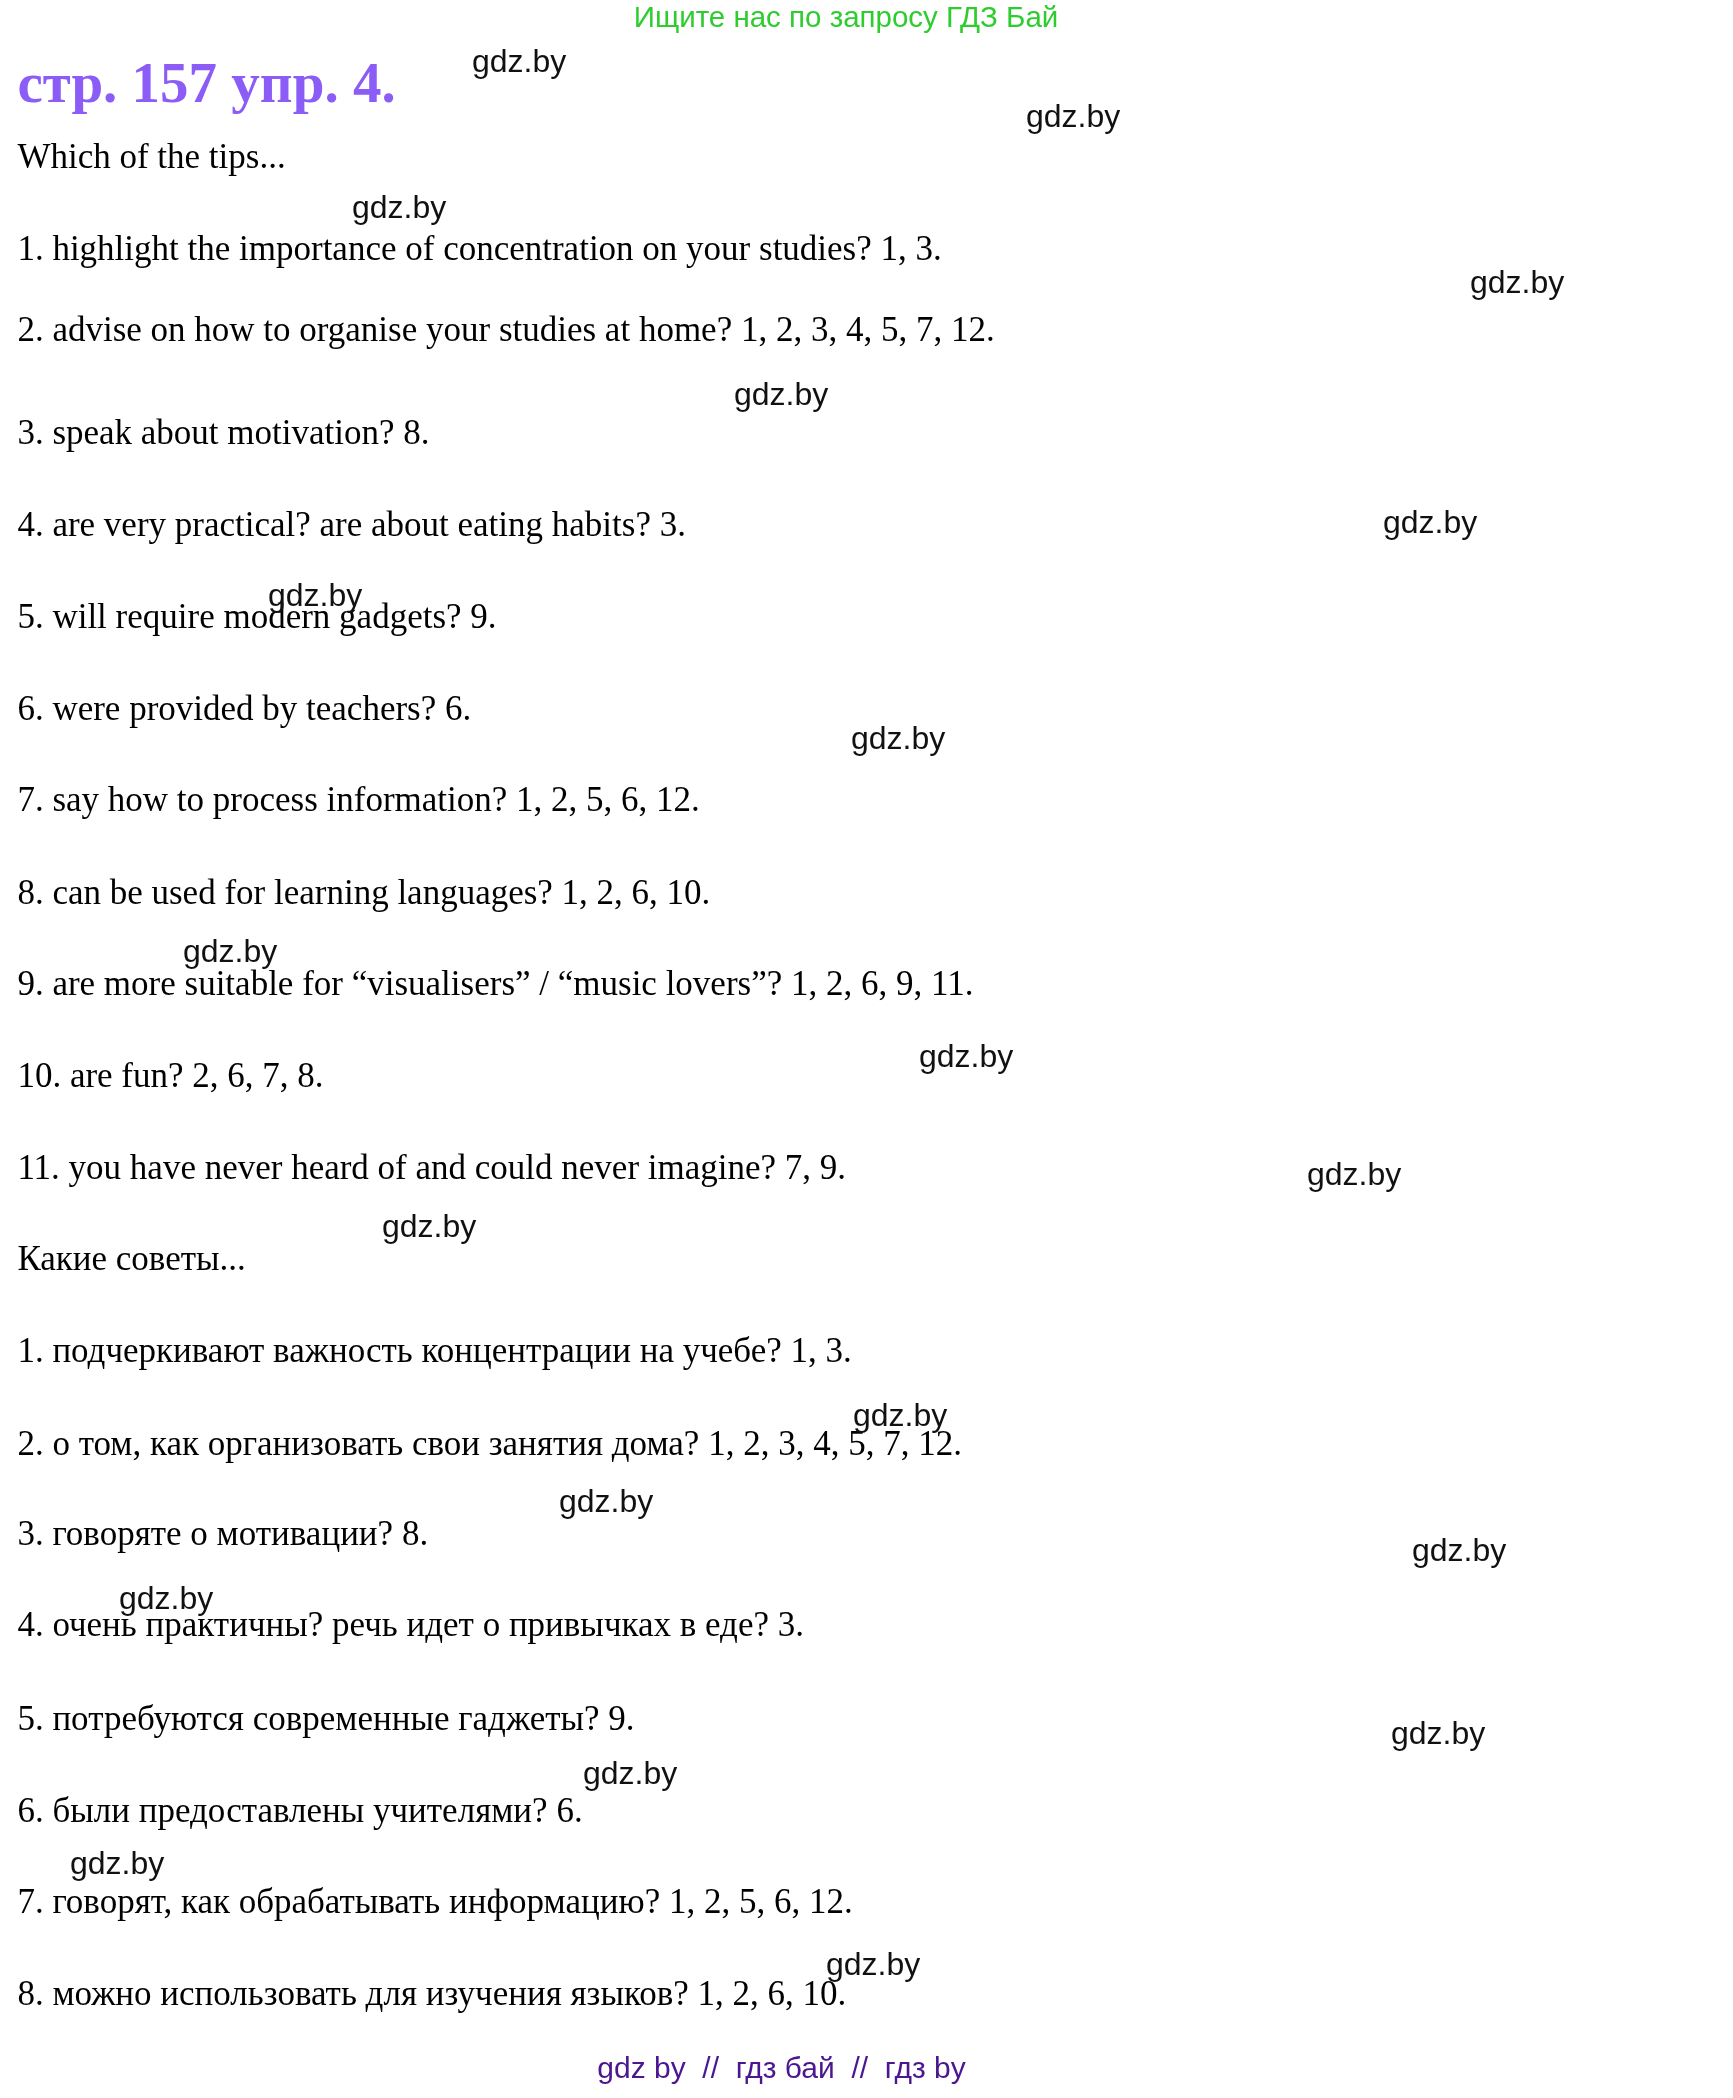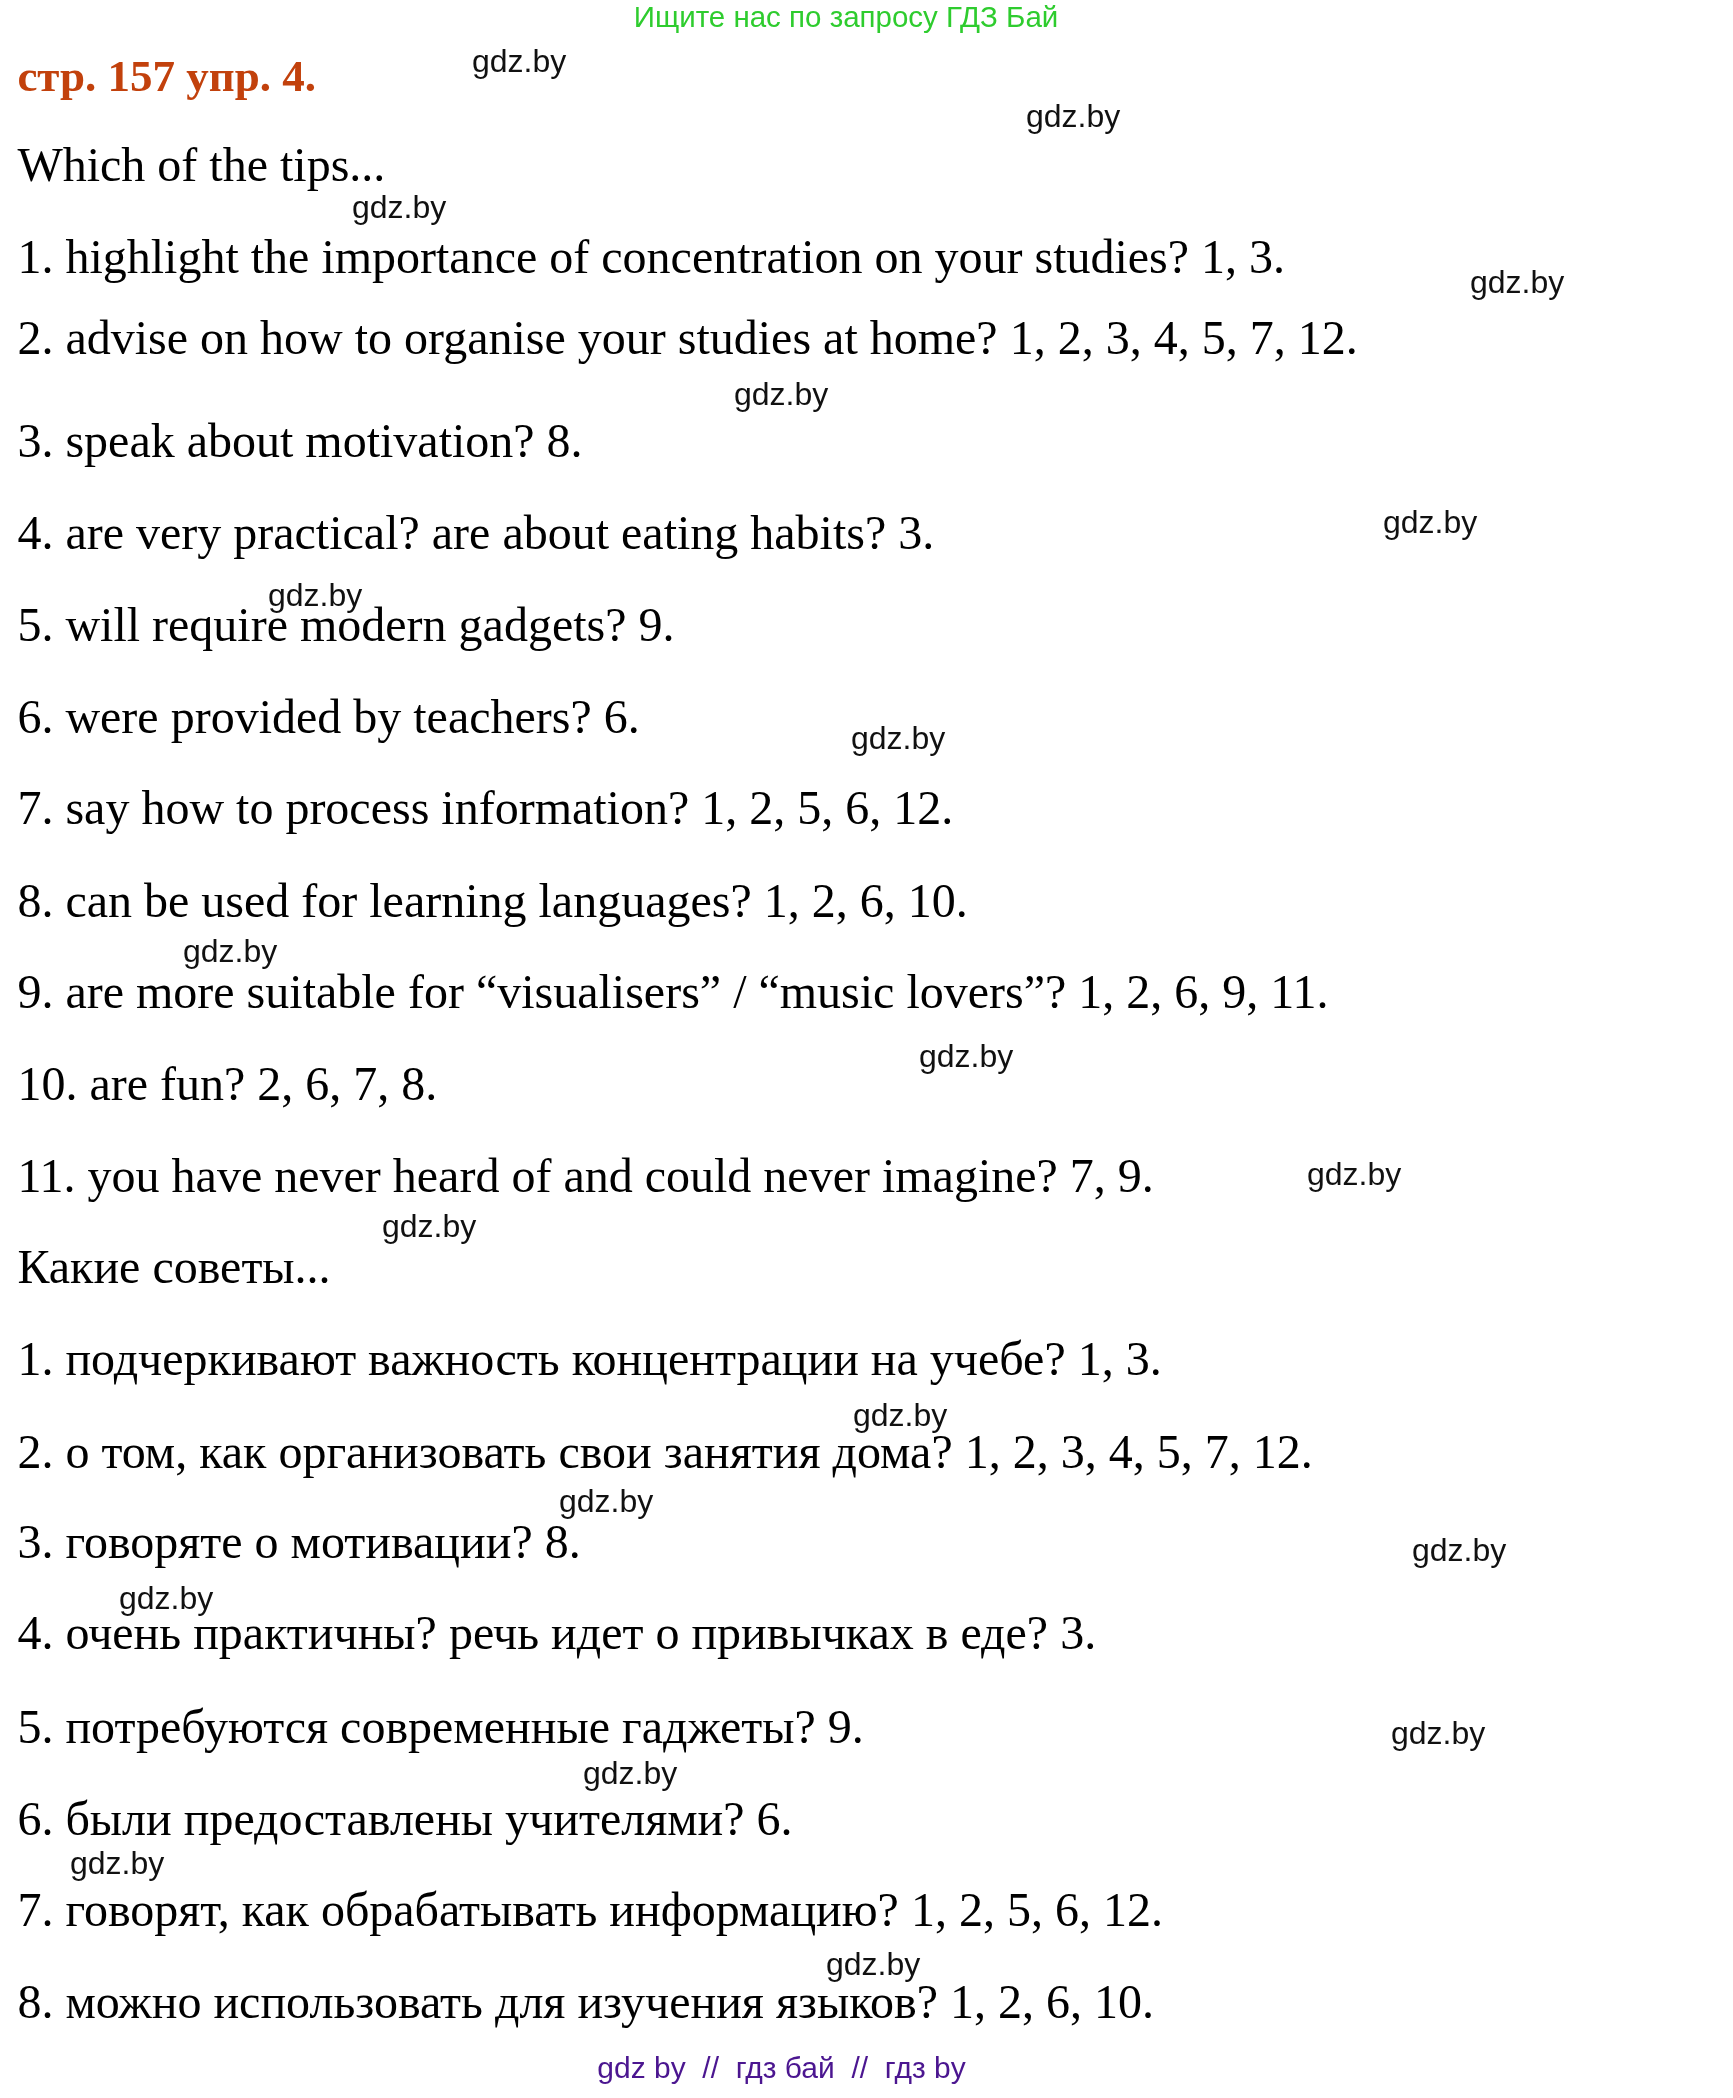--- a/index.html
+++ b/index.html
@@ -1,22 +1,22 @@
 <!DOCTYPE html>
 <html style="font-size:14px"><head>
 <meta charset="utf-8">
 <style>
   html, body { margin:0; padding:0; background:#ffffff; }
   body { width:1734px; height:2099px; position:relative; overflow:hidden; }
   .banner { position:absolute; left:0; width:1692px; top:0; text-align:center;
     font-family:"Liberation Sans", sans-serif; font-size:29.5px; color:#2ecc2e; }
   .title { position:absolute; left:17.4px; top:50px; font-family:"Liberation Serif", serif;
-    font-weight:bold; font-size:45px; color:#c2410c; }
+    font-weight:bold; font-size:57px; color:#8b5cf6; }
   .line { position:absolute; left:17.4px; font-family:"Liberation Serif", serif;
-    font-size:48px; color:#000; white-space:nowrap; }
+    font-size:35px; color:#000; white-space:nowrap; }
   .wm { position:absolute; font-family:"Liberation Sans", sans-serif; font-size:32px; color:#111; }
   .footer { position:absolute; left:0; width:1563px; top:2051px; text-align:center;
     font-family:"Liberation Sans", sans-serif; font-size:30px; color:#4b1690; white-space:pre; }
 </style>
 </head>
 <body>
 
 <div class="banner">Ищите нас по запросу ГДЗ Бай</div>
 <div class="title">стр. 157 упр. 4.</div>
 

